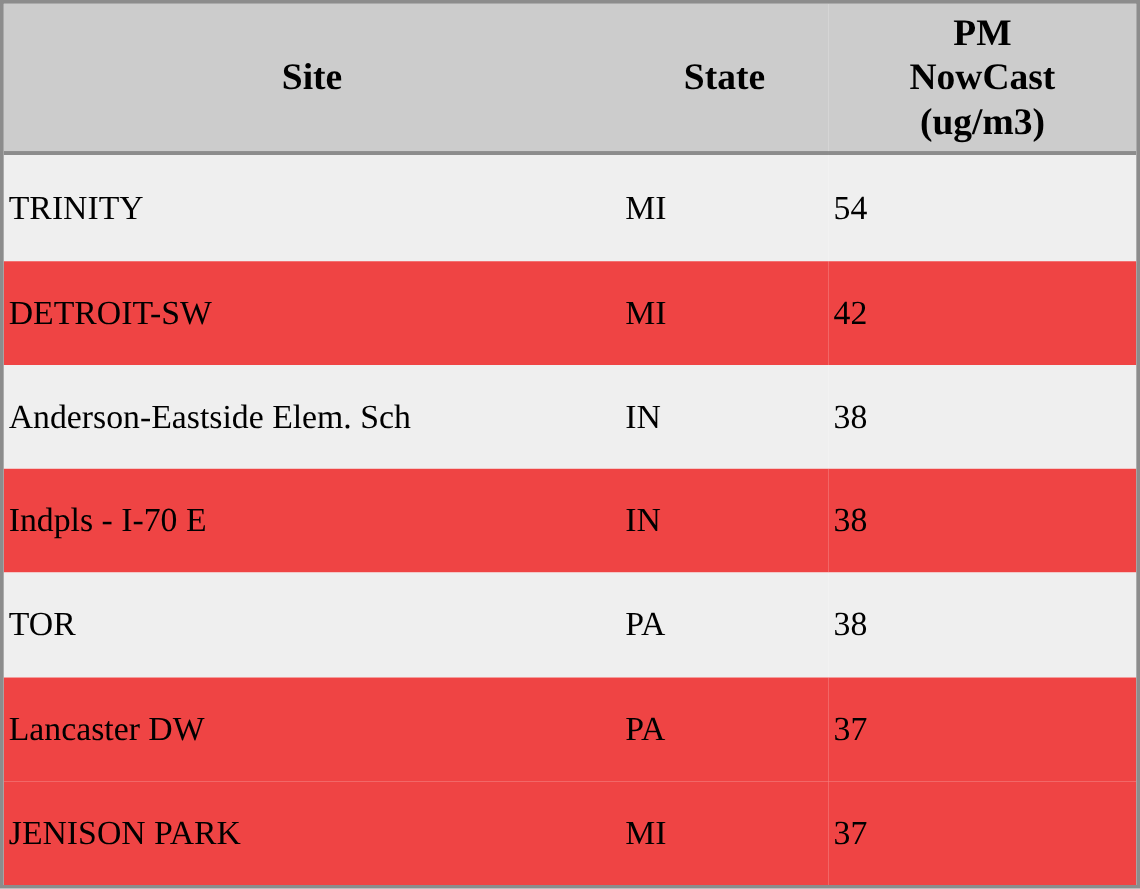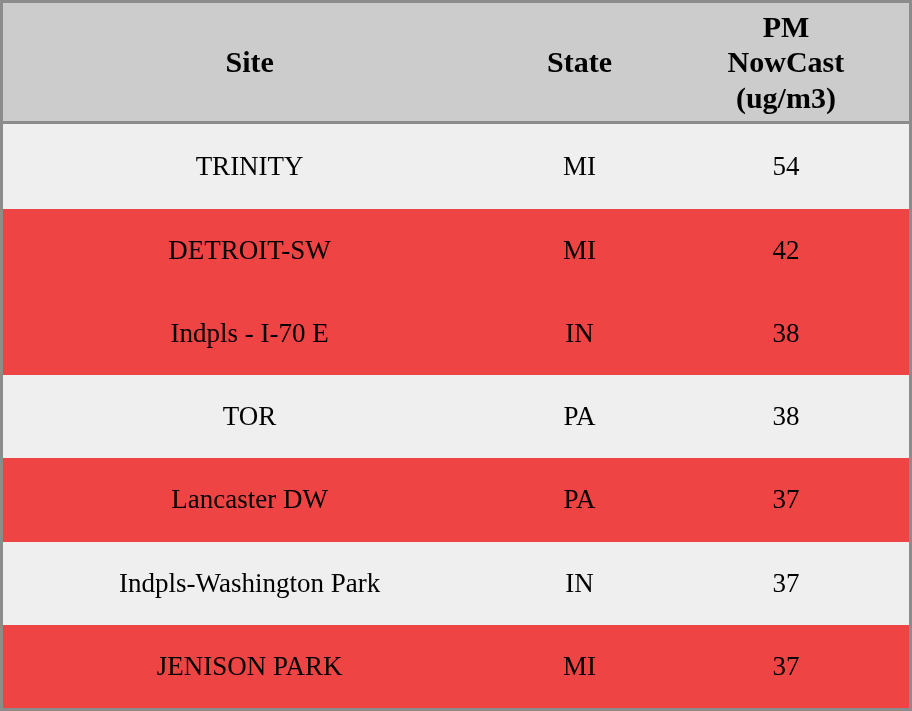--- a/index.html
+++ b/index.html
@@ -36,21 +36,21 @@
     vertical-align: middle;
     padding: 6px 4px;
     border-bottom: 3px solid #8c8c8c;
   }
   th.col-site { width: 55%; margin-left: 48px; }
   th.col-state { width: 18%; margin-top: 42px; }
   th.col-value { width: 27%; }
   tbody td {
     font-size: 27px;
     color: #000000;
-    text-align: center;
+    text-align: left;
     vertical-align: middle;
     padding: 6px 4px;
     border: none;
     font-family: Liberation Serif, serif;
   }
   tbody tr.odd-row td {
     background: #efefef;
   }
   tbody tr.even-row td {
     background: #ef4444;
@@ -80,40 +80,40 @@
         <tr class="odd-row">
           <td>TRINITY</td>
           <td>MI</td>
           <td>54</td>
         </tr>
         <tr class="even-row">
           <td>DETROIT-SW</td>
           <td>MI</td>
           <td>42</td>
         </tr>
+        <tr class="odd-row">
+          <td>Anderson-Eastside Elem. Sch</td>
+          <td>IN</td>
+          <td>38</td>
+        </tr>
         <tr class="even-row">
           <td>Indpls - I-70 E</td>
           <td>IN</td>
           <td>38</td>
         </tr>
         <tr class="odd-row">
           <td>TOR</td>
           <td>PA</td>
           <td>38</td>
         </tr>
         <tr class="even-row">
           <td>Lancaster DW</td>
           <td>PA</td>
           <td>37</td>
         </tr>
-        <tr class="odd-row">
-          <td>Indpls-Washington Park</td>
-          <td>IN</td>
-          <td>37</td>
-        </tr>
         <tr class="even-row">
           <td>JENISON PARK</td>
           <td>MI</td>
           <td>37</td>
         </tr>
       </tbody>
   </table>
 </div>
 
 </body></html>

